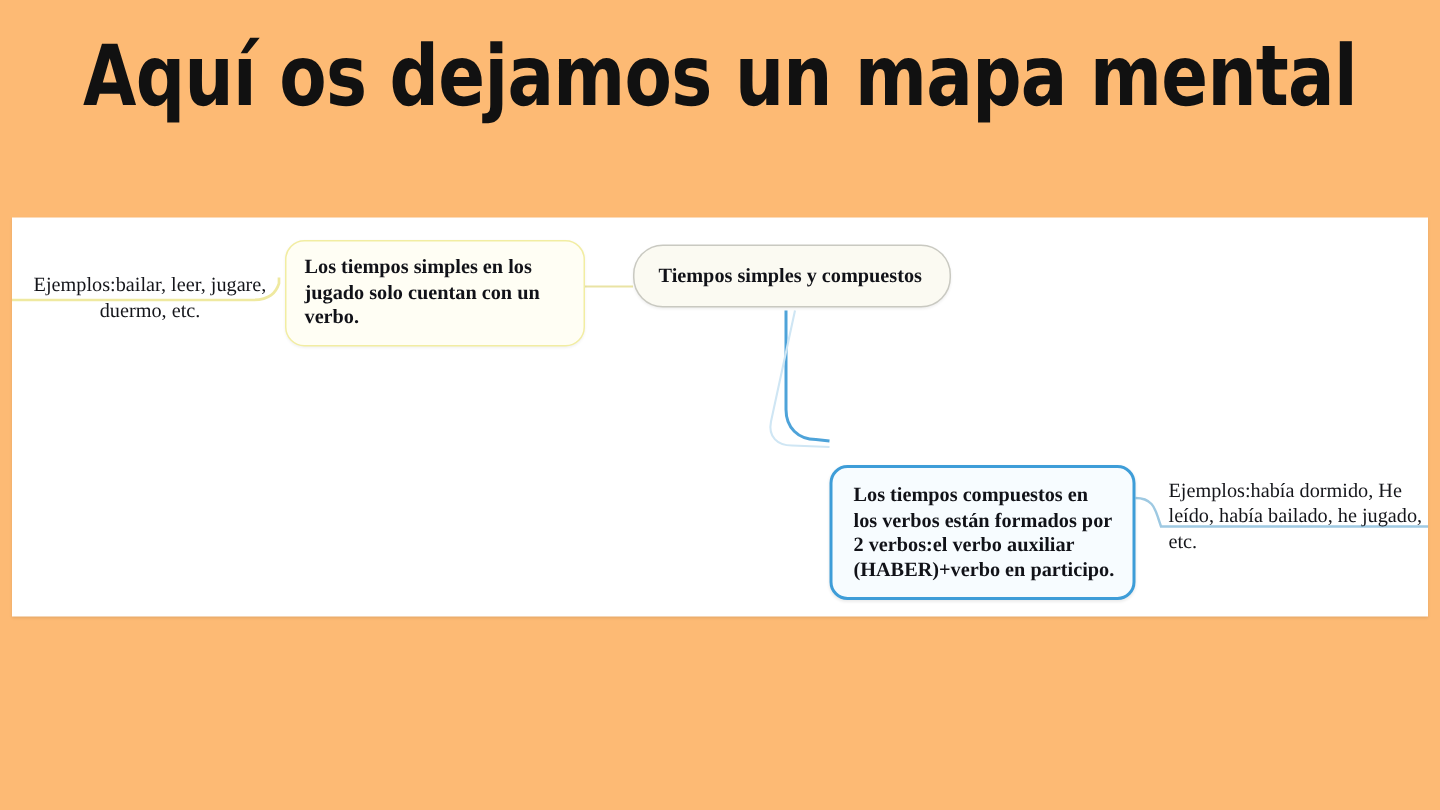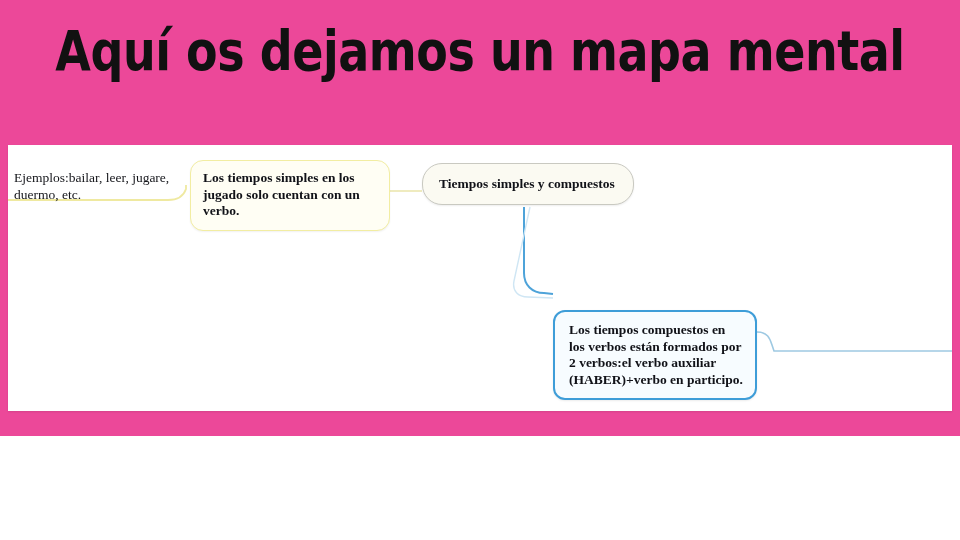--- a/index.html
+++ b/index.html
@@ -3,22 +3,22 @@
 <meta charset="utf-8">
 <style>
   html, body {
     margin: 0;
     padding: 0;
     background: #ffffff;
   }
   #slide {
     position: relative;
     width: 960px;
-    height: 436px;
-    background: #ec4899;
+    height: 540px;
+    background: #fdba74;
     overflow: hidden;
     font-family: "Liberation Serif", serif;
   }
 
   
   #title {
     position: absolute;
     left: 0;
     top: 22px;
     width: 960px;
@@ -114,22 +114,23 @@
     border-radius: 12px;
     font-size: 13.5px;
     line-height: 16.5px;
     box-shadow: 0 1px 2px rgba(0,0,0,0.08);
     margin-top: 24px;
   }
 
   
   #leaf-simples {
     left: 6px;
-    top: 24px;
+    top: 36px;
     width: 172px;
+    text-align: center;
   }
   #leaf-compuestos {
     left: 771px;
     top: 173px;
     width: 176px;
   }
 </style>
 </head>
 <body>
 
@@ -153,15 +154,16 @@
     </svg>
 
     <div class="node-text leaf-label" id="leaf-simples">Ejemplos:bailar, leer, jugare, duermo, etc.</div>
 
     <div class="box-node" id="node-simples">Los tiempos simples en los jugado solo  cuentan con un verbo.</div>
 
     <div class="box-node" id="node-central">Tiempos simples y compuestos</div>
 
     <div class="box-node" id="node-compuestos">Los tiempos compuestos en los verbos están formados por 2 verbos:el verbo auxiliar (HABER)+verbo en participo.</div>
 
+    <div class="node-text leaf-label" id="leaf-compuestos">Ejemplos:había dormido, He leído, había bailado, he jugado, etc.</div>
 
   </div>
 </div>
 
 </body></html>

